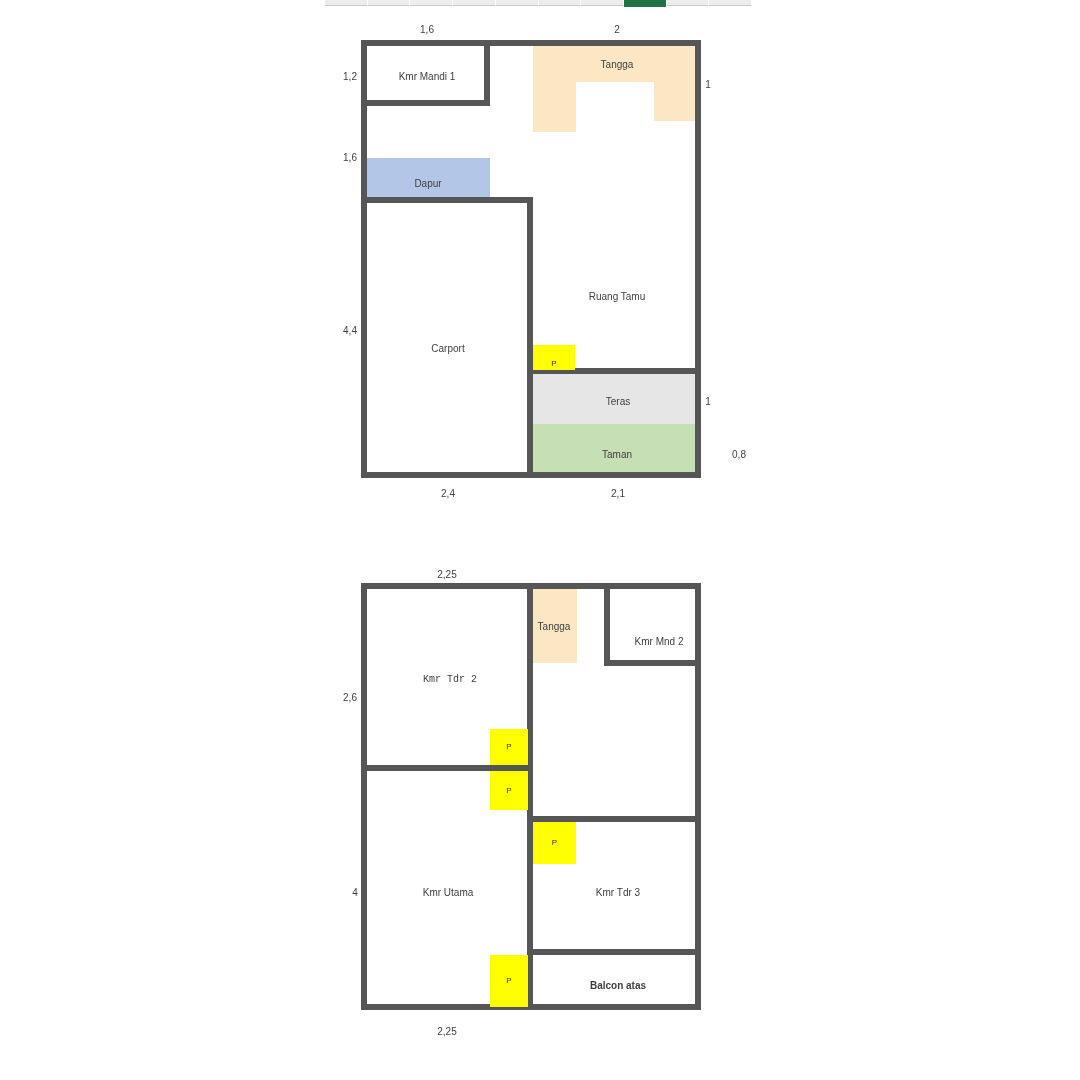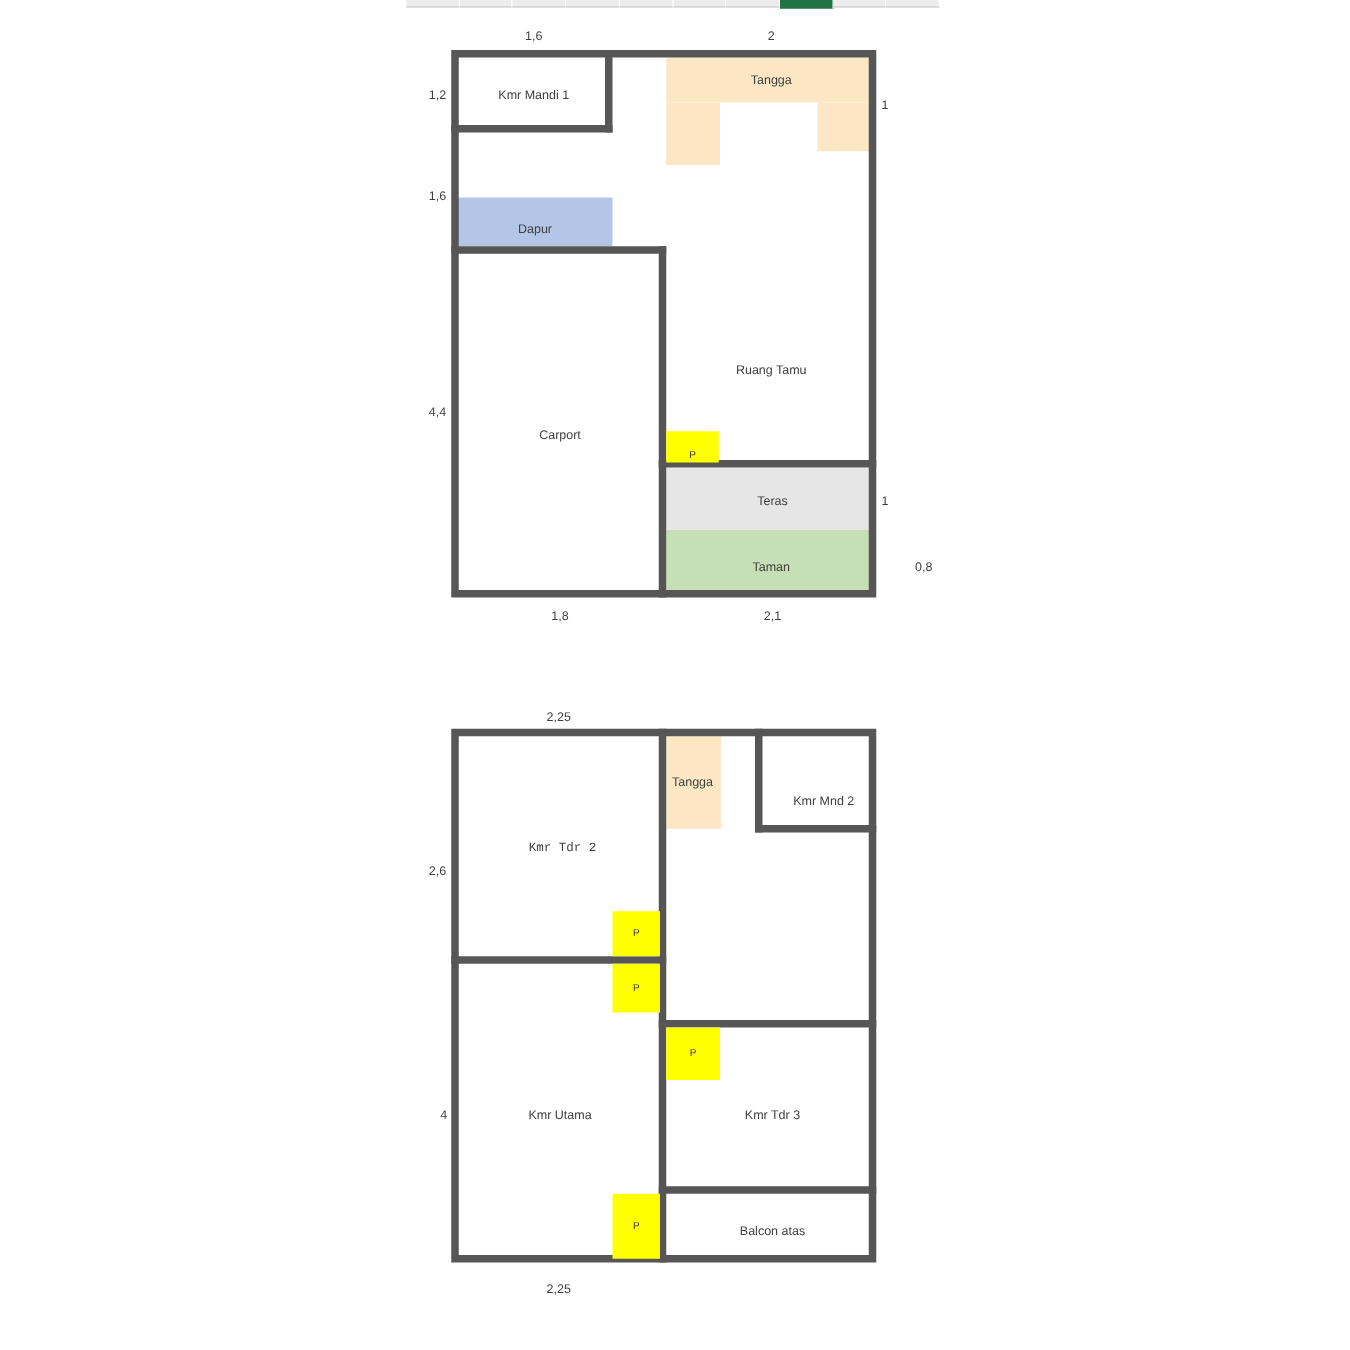--- a/index.html
+++ b/index.html
@@ -69,21 +69,21 @@
         <div class="room-label" style="left: 618px; top: 402px; color: rgb(63, 63, 63);">Teras</div>
         <div class="room-label" style="left: 617px; top: 455px; color: rgb(63, 63, 63);">Taman</div>
         <div class="dim-label" style="left: 427px; top: 30px; color: rgb(63, 63, 63);">1,6</div>
         <div class="dim-label" style="left: 617px; top: 30px; color: rgb(63, 63, 63);">2</div>
         <div class="dim-label" style="left: 350px; top: 77px; color: rgb(63, 63, 63);">1,2</div>
         <div class="dim-label" style="left: 708px; top: 85px; color: rgb(63, 63, 63);">1</div>
         <div class="dim-label" style="left: 350px; top: 158px; color: rgb(63, 63, 63);">1,6</div>
         <div class="dim-label" style="left: 350px; top: 331px; color: rgb(63, 63, 63);">4,4</div>
         <div class="dim-label" style="left: 708px; top: 402px; color: rgb(63, 63, 63);">1</div>
         <div class="dim-label" style="left: 713px; top: 455px; color: rgb(63, 63, 63); margin-left: 26px;">0,8</div>
-        <div class="dim-label" style="left: 448px; top: 494px; color: rgb(63, 63, 63);">1,8</div>
+        <div class="dim-label" style="left: 448px; top: 494px; color: rgb(63, 63, 63);">2,4</div>
         <div class="dim-label" style="left: 618px; top: 494px; color: rgb(63, 63, 63); text-align: right;">2,1</div>
       </div>
       <div>
         <div class="fill" style="left: 533px; top: 589px; width: 44px; height: 74px; background: rgb(251, 231, 195);"></div>
         <div class="plan-outline" style="left: 361px; top: 583px; width: 340px; height: 427px; border-color: rgb(86, 86, 86);"></div>
         <div class="wall" style="left: 527px; top: 583px; width: 6px; height: 427px; background: rgb(86, 86, 86);"></div>
         <div class="wall" style="left: 361px; top: 765px; width: 172px; height: 6px; background: rgb(86, 86, 86);"></div>
         <div class="wall" style="left: 604px; top: 583px; width: 6px; height: 83px; background: rgb(86, 86, 86);"></div>
         <div class="wall" style="left: 604px; top: 660px; width: 97px; height: 6px; background: rgb(86, 86, 86);"></div>
         <div class="wall" style="left: 527px; top: 816px; width: 174px; height: 6px; background: rgb(86, 86, 86);"></div>
@@ -98,20 +98,20 @@
           <span class="door-label center">P</span>
         </div>
         <div class="door" style="left: 490px; top: 955px; width: 38px; height: 52px; background: rgb(255, 255, 0);">
           <span class="door-label center">P</span>
         </div>
         <div class="room-label" style="left: 450px; top: 680px; color: rgb(63, 63, 63); font-family: Liberation Mono, monospace;">Kmr Tdr 2</div>
         <div class="room-label" style="left: 554px; top: 627px; color: rgb(63, 63, 63);">Tangga</div>
         <div class="room-label" style="left: 659px; top: 642px; color: rgb(63, 63, 63);">Kmr Mnd 2</div>
         <div class="room-label" style="left: 448px; top: 893px; color: rgb(63, 63, 63);">Kmr Utama</div>
         <div class="room-label" style="left: 618px; top: 893px; color: rgb(63, 63, 63);">Kmr Tdr 3</div>
-        <div class="room-label" style="left: 618px; top: 986px; color: rgb(63, 63, 63);">Balcon atas</div>
+        <div class="room-label" style="left: 618px; top: 986px; color: rgb(63, 63, 63); font-weight: bold;">Balcon atas</div>
         <div class="dim-label" style="left: 447px; top: 575px; color: rgb(63, 63, 63);">2,25</div>
         <div class="dim-label" style="left: 350px; top: 680px; color: rgb(63, 63, 63); margin-top: 18px;">2,6</div>
         <div class="dim-label" style="left: 355px; top: 893px; color: rgb(63, 63, 63);">4</div>
         <div class="dim-label" style="left: 447px; top: 1032px; color: rgb(63, 63, 63);">2,25</div>
       </div>
     </div>
 </div>
 
 </body></html>

